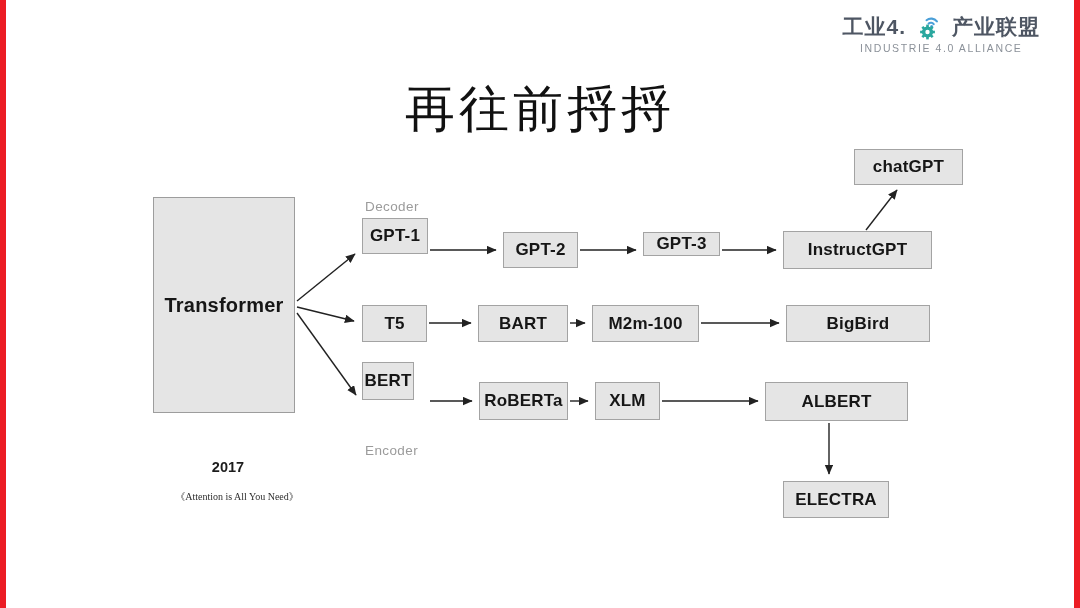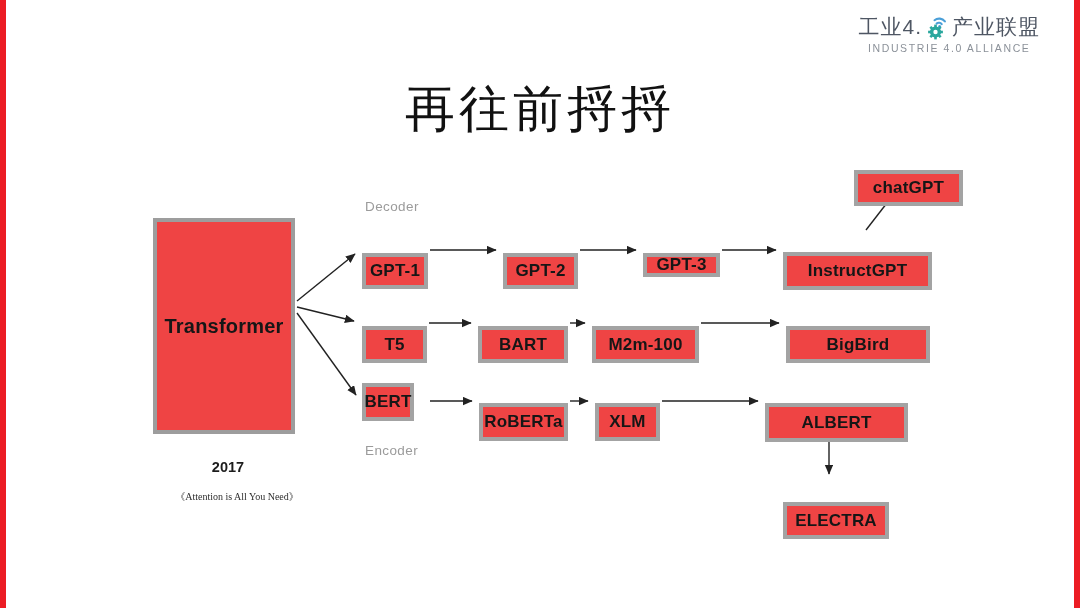--- a/index.html
+++ b/index.html
@@ -7,43 +7,43 @@
   body { font-family: "Liberation Sans", "DejaVu Sans", sans-serif; position: relative; }
 
   .slide { position: absolute; inset: 0; background: #ffffff; }
 
   .edge-bar { position: absolute; top: 0; bottom: 0; width: 6px; background: #ec1c24; }
   .edge-bar.left  { left: 0; }
   .edge-bar.right { right: 0; }
 
   
   .logo { position: absolute; top: 13px; right: 40px; text-align: center; }
-  .logo-row { display: flex; align-items: center; gap: 1px;
-              color: #4e5663; font-size: 21px; font-weight: 400; letter-spacing: 1px; }
+  .logo-row { display: flex; align-items: center; gap: 9px;
+              color: #4e5663; font-size: 21px; font-weight: 700; letter-spacing: 1px; }
   .logo-icon { display: inline-block; width: 26px; height: 27px; margin: 0 1px; }
   .logo-sub { margin-top: 1px; font-size: 10.5px; color: #8b9199; letter-spacing: 1.6px;
               font-weight: 400; }
 
   
   .title { position: absolute; top: 76px; left: 0; right: 0; text-align: center;
            font-size: 50px; font-weight: 400; color: #111; letter-spacing: 4px; }
 
   
   .arrows { position: absolute; left: 0; top: 0; width: 1080px; height: 608px; }
 
-  .box { position: absolute; background: #ef4444; border: 4px solid #a3a3a3;
+  .box { position: absolute; background: #e5e5e5; border: 1px solid #a3a3a3;
          display: flex; align-items: center; justify-content: center;
-         font-weight: 700; color: #161616; font-size: 17px; letter-spacing: 0.2px; margin-top: 21px; }
+         font-weight: 700; color: #161616; font-size: 17px; letter-spacing: 0.2px; }
 
   .box.transformer { left: 153px; top: 197px; width: 142px; height: 216px;
                      font-size: 20px; border-color: #9d9d9d; }
 
   .box.chatgpt     { left: 854px; top: 149px; width: 109px; height: 36px; }
 
-  .box.gpt1        { left: 362px; top: 232px; width:  66px; height: 36px; }
+  .box.gpt1        { left: 362px; top: 218px; width:  66px; height: 36px; }
   .box.gpt2        { left: 503px; top: 232px; width:  75px; height: 36px; }
   .box.gpt3        { left: 643px; top: 232px; width:  77px; height: 24px; }
   .box.instructgpt { left: 783px; top: 231px; width: 149px; height: 38px; }
 
   .box.t5          { left: 362px; top: 305px; width:  65px; height: 37px; }
   .box.bart        { left: 478px; top: 305px; width:  90px; height: 37px; }
   .box.m2m100      { left: 592px; top: 305px; width: 107px; height: 37px; text-align: center; }
   .box.bigbird     { left: 786px; top: 305px; width: 144px; height: 37px; }
 
   .box.bert        { left: 362px; top: 362px; width:  52px; height: 38px; }

